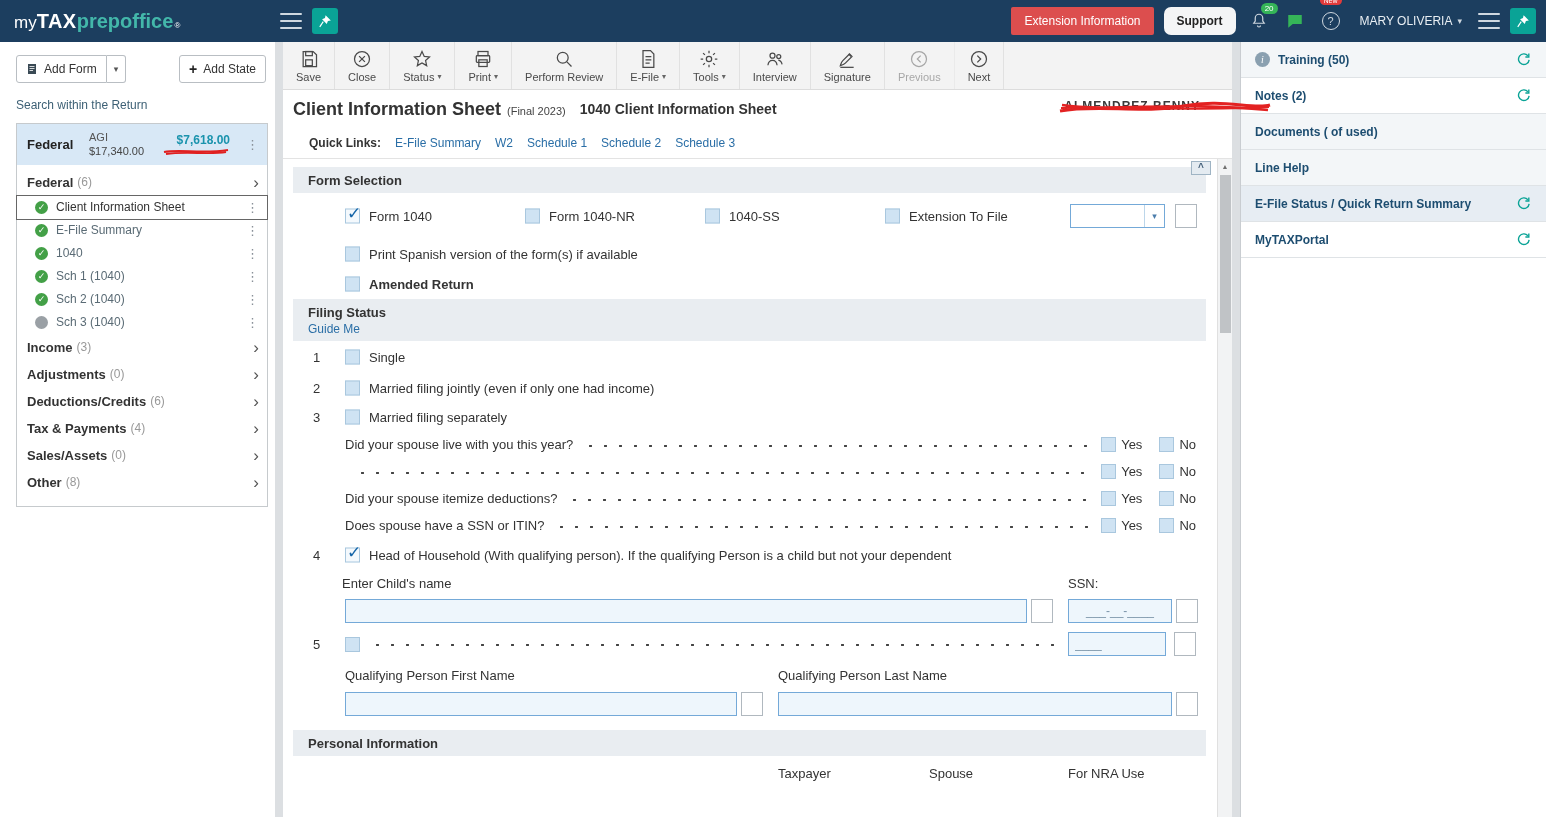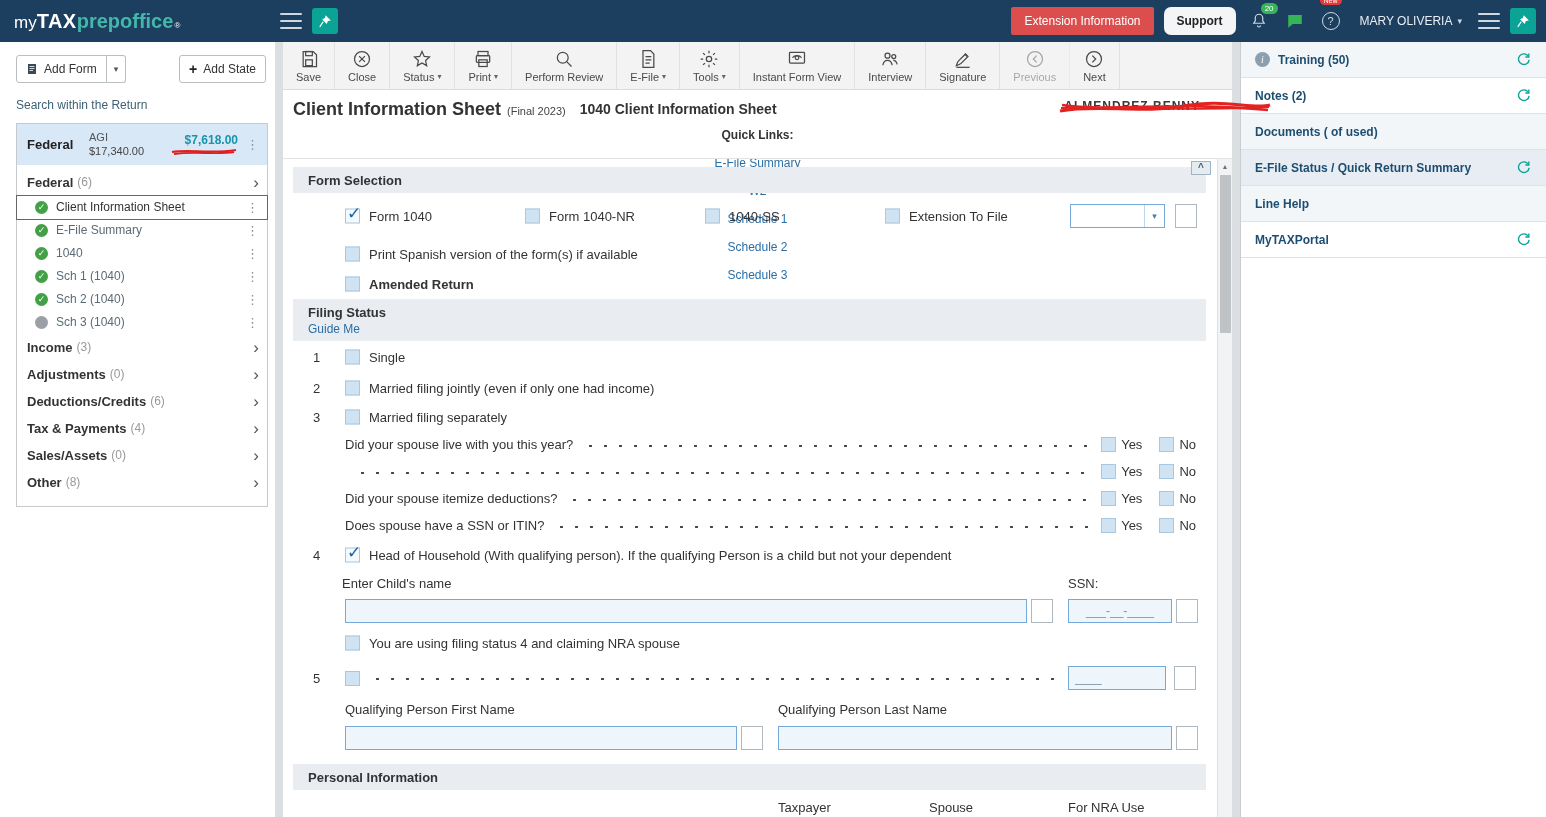--- a/index.html
+++ b/index.html
@@ -40,21 +40,21 @@
   .addform { border-radius:3px 0 0 3px; }
   .addform-caret { border-radius:0 3px 3px 0; border-left:none; padding:5px 7px; font-size:9px; color:#555; }
   .addstate { border-radius:3px; }
   .plus-glyph { font-weight:bold; font-size:14px; color:#222; }
   .search-link { display:block; margin:15px 0 11px 16px; font-size:12px; color:#3d6075; text-decoration:none; cursor:pointer; }
   .tree-box { margin:0 7px 0 16px; border:1px solid #c6cacd; }
   .fed-summary { background:#d8e8f6; display:flex; align-items:center; padding:6px 4px 6px 10px; cursor:pointer; }
   .fed-name { font-weight:bold; font-size:13px; color:#222; width:62px; }
   .fed-agi { display:flex; flex-direction:column; font-size:11px; color:#444; line-height:1.3; flex:1; }
   .agi-l { color:#555; }
-  .fed-amt-wrap { display:flex; flex-direction:column; align-items:flex-end; margin-right:4px; }
+  .fed-amt-wrap { display:flex; flex-direction:column; align-items:flex-end; margin-right:12px; }
   .fed-amt { color:#1a93ad; font-weight:bold; font-size:12px; }
   .kebab { color:#8a9199; font-size:13px; cursor:pointer; padding:0 4px; }
   .tree { padding:4px 0 10px 0; background:#fff; }
   .tree-group { display:flex; align-items:center; height:27px; padding:0 8px 0 10px; cursor:pointer; }
   .g-bold { font-weight:bold; font-size:13px; color:#333; }
   .g-count { font-size:12px; color:#999; margin-left:4px; }
   .g-fill { flex:1; }
   .chev { color:#555; font-size:17px; line-height:1; }
   .tree-item { display:flex; align-items:center; height:23px; padding:0 4px 0 18px; cursor:pointer; }
   .tree-item.selected { outline:1px solid #666; background:#fff; }
@@ -72,21 +72,21 @@
   .tb-caret { font-size:8px; color:#666; }
   .tb-ico svg { display:block; }
 
   
   .title-row { height:38px; display:flex; align-items:center; padding:0 10px; position:relative; }
   .page-title { font-size:18px; font-weight:bold; color:#333; }
   .title-note { font-size:11px; color:#444; margin:4px 0 0 6px; }
   .page-subtitle { font-size:14px; font-weight:bold; color:#333; margin-left:14px; }
   .client-redacted { position:absolute; right:32px; top:9px; font-size:12px; font-weight:bold; color:#3a3a3a; letter-spacing:1px; }
   .client-redacted svg { position:absolute; left:-6px; top:-2px; }
-  .ql-row { height:30px; display:flex; align-items:center; padding:0 26px; gap:14px;flex-direction:column; }
+  .ql-row { height:30px; display:flex; align-items:center; padding:0 26px; gap:14px; }
   .ql-label { font-size:12px; font-weight:bold; color:#333; }
   .ql-row a { font-size:12px; color:#2a6ea6; text-decoration:none; cursor:pointer; }
 
   
   .form-area { flex:1; position:relative; border-top:1px solid #e3e3e3; overflow:hidden; }
   .form-inner { margin:8px 26px 0 10px; }
   .section-band { background:#e9edf1; height:26px; display:flex; align-items:center; padding-left:15px; font-size:13px; font-weight:bold; color:#333; }
   .fs-band { height:42px; flex-direction:column; align-items:flex-start; justify-content:center; gap:2px; }
   .guide-me { font-size:12px; color:#2a6ea6; font-weight:normal; text-decoration:none; cursor:pointer; }
   .row { position:relative; }
@@ -390,32 +390,20 @@
               </svg>
             </span>
           <span class="tb-label">
               <span>Tools</span>
               <span class="tb-caret">▾</span>
             </span>
         </div>
         <div class="tb-btn">
           <span class="tb-ico">
               <svg width="20" height="20" viewBox="0 0 24 24" fill="none" stroke="#4a4a4a" stroke-width="1.5">
-                <rect x="3" y="4" width="18" height="13" rx="1"></rect>
-                <circle cx="12" cy="10.5" r="2.2"></circle>
-                <path d="M6.5 10.5c2.5-3.4 8.5-3.4 11 0"></path>
-              </svg>
-            </span>
-          <span class="tb-label">
-              <span>Instant Form View</span>
-            </span>
-        </div>
-        <div class="tb-btn">
-          <span class="tb-ico">
-              <svg width="20" height="20" viewBox="0 0 24 24" fill="none" stroke="#4a4a4a" stroke-width="1.5">
                 <circle cx="9" cy="8" r="3"></circle>
                 <path d="M3.5 19.5c.5-4 3-6 5.5-6s5 2 5.5 6"></path>
                 <circle cx="16.5" cy="9" r="2.4"></circle>
                 <path d="M16 13.4c2.4.4 4 2.3 4.5 5.1"></path>
               </svg>
             </span>
           <span class="tb-label">
               <span>Interview</span>
             </span>
         </div>
@@ -610,26 +598,20 @@
             <input class="inp abs" style="left: 52px; width: 682px;">
             <span class="abs" style="left:738px;">
                 <span class="jumpbox"></span>
               </span>
             <input class="inp abs" style="left: 775px; width: 104px; text-align: center;" placeholder="___-__-____">
             <span class="abs" style="left:883px;">
                 <span class="jumpbox"></span>
               </span>
           </div>
 
-          <div class="row" style="height:34px;">
-            <span class="abs" style="left:52px;">
-              <span class="cb"></span>
-              <span class="cb-label">You are using filing status 4 and claiming NRA spouse</span>
-            </span>
-          </div>
 
           <div class="row" style="height:36px;display:flex;align-items:center;padding:0 10px 0 20px;">
             <span class="num" style="width:32px;">5</span>
             <span class="cb"></span>
             <span class="leader"></span>
             <input class="inp" style="width: 98px;" placeholder="____">
             <span class="jumpbox" style="margin-left:8px;"></span>
           </div>
 
           <div class="row" style="height:26px;">
@@ -681,32 +663,32 @@
         <span class="refresh-btn">
             <svg width="15" height="15" viewBox="0 0 24 24">
               <path d="M19 6a8.5 8.5 0 1 0 2 6.5" fill="none" stroke="#0aa396" stroke-width="2.2"></path>
               <path d="M20.5 2.5v5.5H15" fill="none" stroke="#0aa396" stroke-width="2.2"></path>
             </svg>
           </span>
       </div>
       <div class="rp-row shade">
         <span class="rp-label">Documents ( of used)</span>
       </div>
+      <div class="rp-row shade">
+        <span class="rp-label">Line Help</span>
+      </div>
       <div class="rp-row active">
         <span class="rp-label">E-File Status / Quick Return Summary</span>
         <span class="refresh-btn">
             <svg width="15" height="15" viewBox="0 0 24 24">
               <path d="M19 6a8.5 8.5 0 1 0 2 6.5" fill="none" stroke="#0aa396" stroke-width="2.2"></path>
               <path d="M20.5 2.5v5.5H15" fill="none" stroke="#0aa396" stroke-width="2.2"></path>
             </svg>
           </span>
       </div>
-      <div class="rp-row shade">
-        <span class="rp-label">Line Help</span>
-      </div>
       <div class="rp-row">
         <span class="rp-label">MyTAXPortal</span>
         <span class="refresh-btn">
             <svg width="15" height="15" viewBox="0 0 24 24">
               <path d="M19 6a8.5 8.5 0 1 0 2 6.5" fill="none" stroke="#0aa396" stroke-width="2.2"></path>
               <path d="M20.5 2.5v5.5H15" fill="none" stroke="#0aa396" stroke-width="2.2"></path>
             </svg>
           </span>
       </div>
     </aside>

